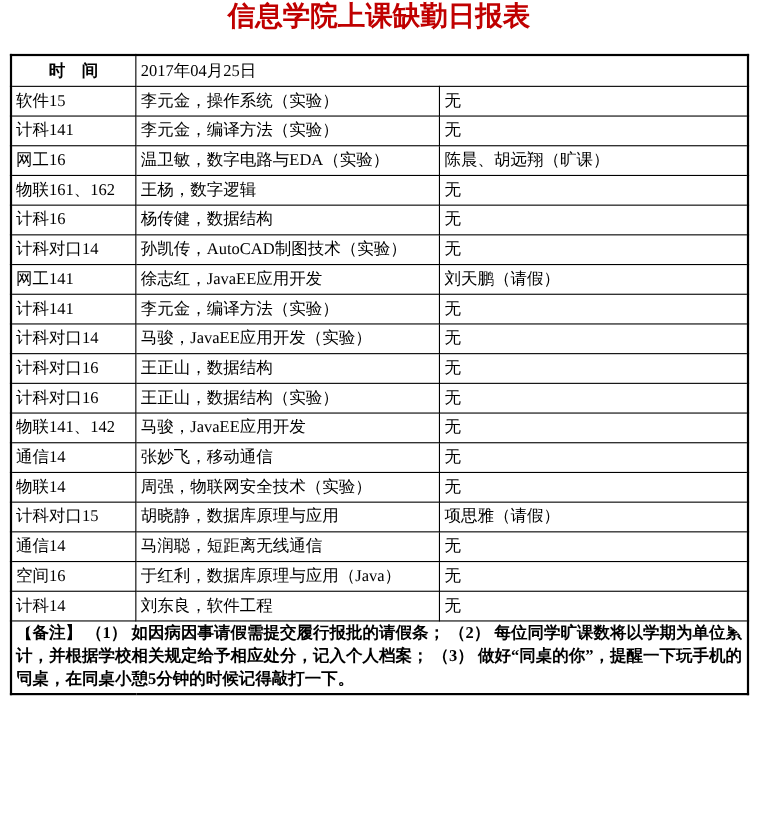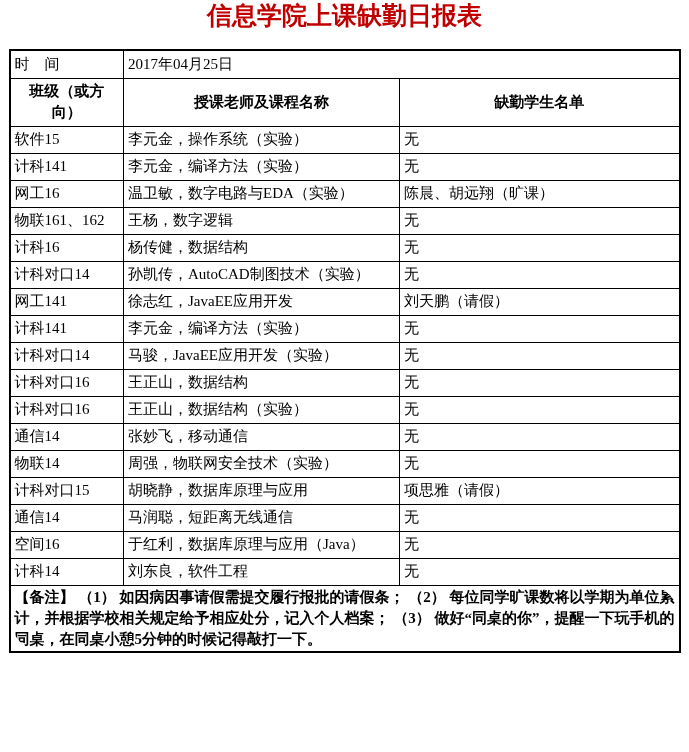--- a/index.html
+++ b/index.html
@@ -34,21 +34,21 @@
     font-size: 15px;
     padding: 1px 4px;
     vertical-align: middle;
     word-break: break-all;
     overflow: hidden;
   }
   col.c1 { width: 114px; }
   col.c2 { width: 276px; }
   col.c3 { width: 280px; }
   tr.time-row { height: 28px; }
-  tr.time-row td.hdr { text-align: left; font-weight: normal; }
+  tr.time-row td.hdr { text-align: center; font-weight: bold; }
   tr.time-row td.date { text-align: left; font-weight: normal; }
   tr.header-row { height: 48px; }
   tr.header-row td {
     text-align: center;
     font-weight: bold;
     line-height: 21px;
   }
   tr.data-row { height: 27px; }
   tr.data-row td { text-align: left; }
   td.remark {
@@ -68,25 +68,20 @@
   <table class="report">
     <colgroup>
       <col class="c1">
         <col class="c2">
         <col class="c3">
     </colgroup>
     <tbody>
       <tr class="time-row">
         <td class="hdr">时　间</td>
         <td class="date" colspan="2">2017年04月25日</td>
-      </tr>
-      <tr class="header-row">
-        <td>班级（或方向）</td>
-        <td>授课老师及课程名称</td>
-        <td>缺勤学生名单</td>
       </tr>
       <tr class="data-row">
           <td>软件15</td>
           <td>李元金，操作系统（实验）</td>
           <td>无</td>
         </tr>
         <tr class="data-row">
           <td>计科141</td>
           <td>李元金，编译方法（实验）</td>
           <td>无</td>
@@ -130,20 +125,25 @@
           <td>计科对口16</td>
           <td>王正山，数据结构</td>
           <td>无</td>
         </tr>
         <tr class="data-row">
           <td>计科对口16</td>
           <td>王正山，数据结构（实验）</td>
           <td>无</td>
         </tr>
         <tr class="data-row">
+          <td>物联141、142</td>
+          <td>马骏，JavaEE应用开发</td>
+          <td>无</td>
+        </tr>
+        <tr class="data-row">
           <td>通信14</td>
           <td>张妙飞，移动通信</td>
           <td>无</td>
         </tr>
         <tr class="data-row">
           <td>物联14</td>
           <td>周强，物联网安全技术（实验）</td>
           <td>无</td>
         </tr>
         <tr class="data-row">

